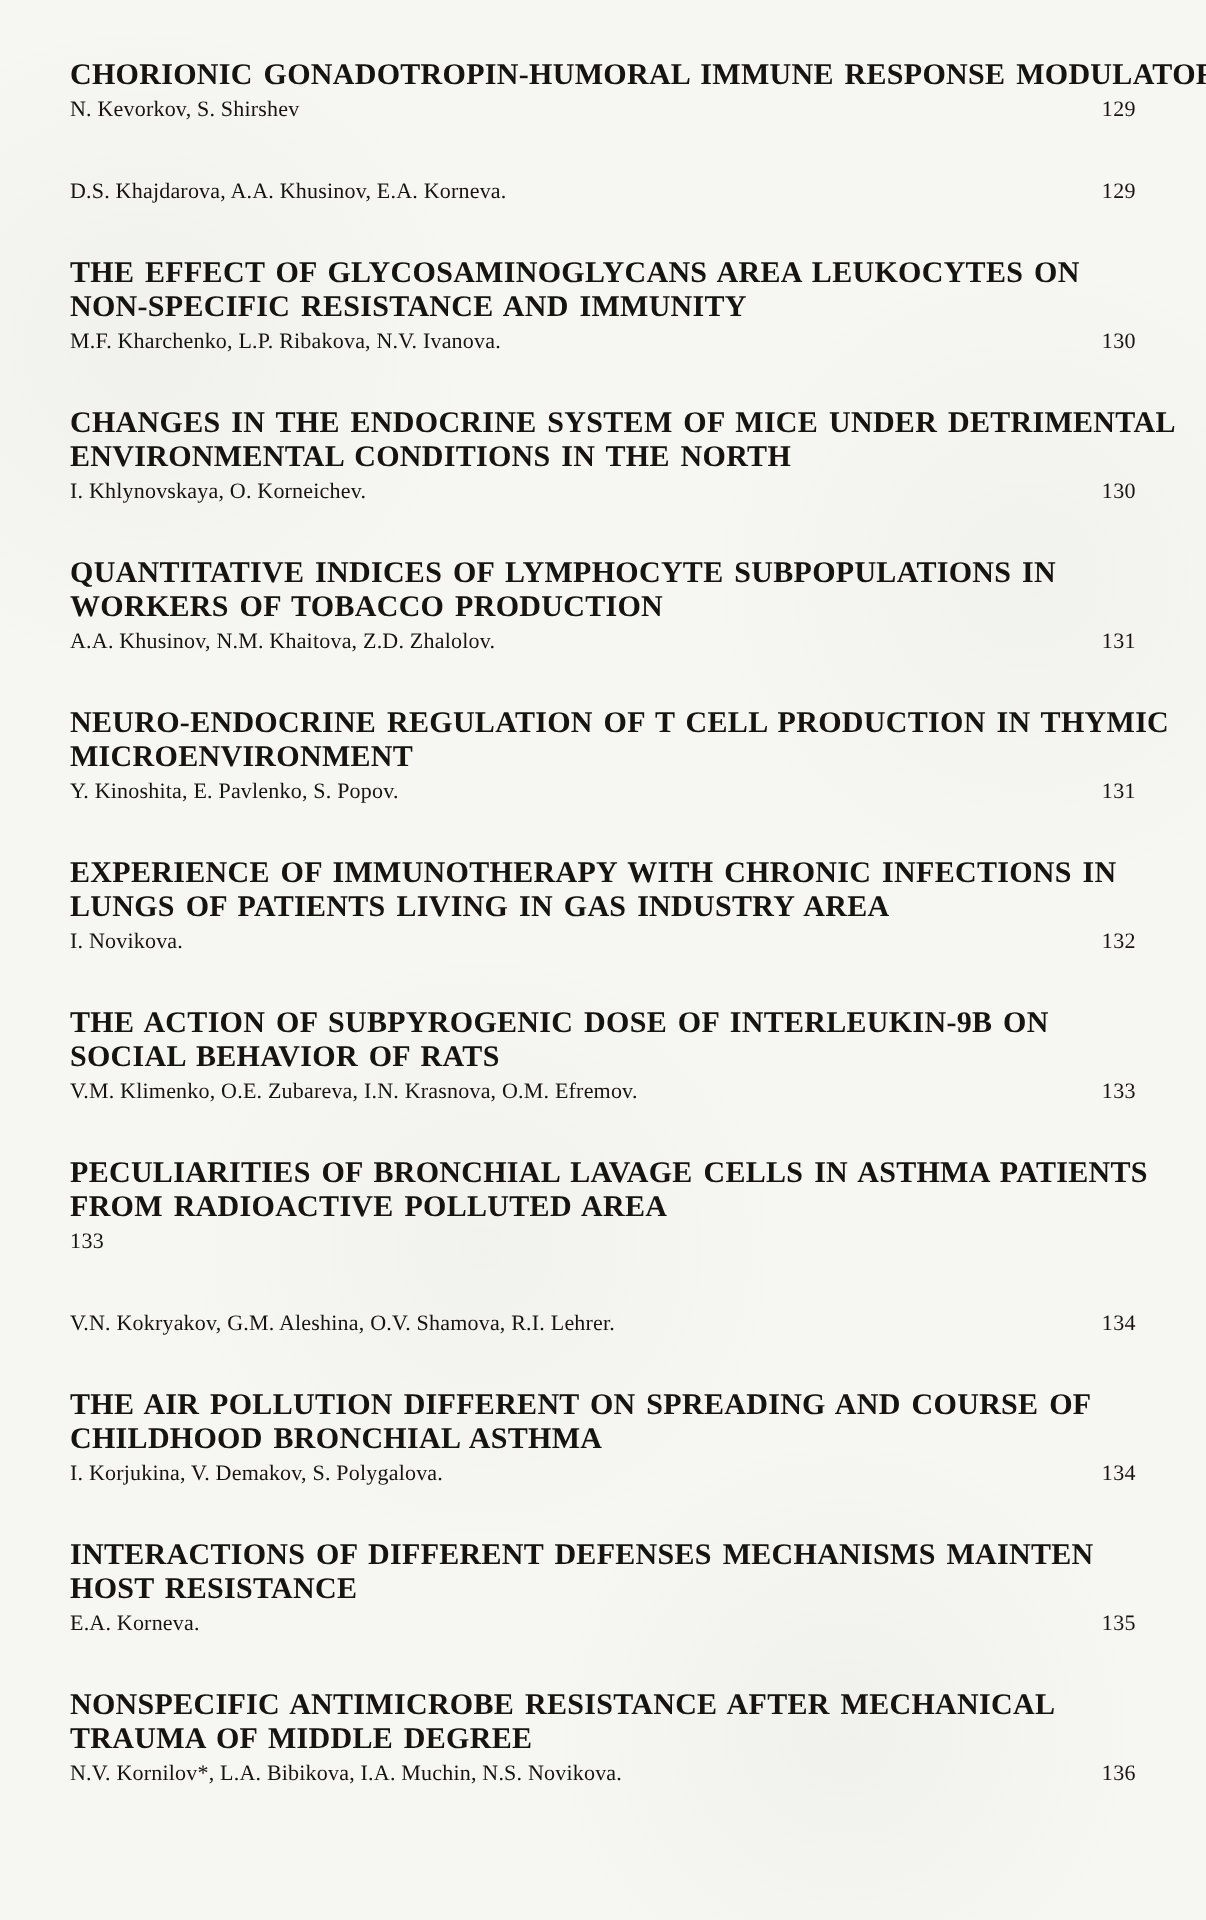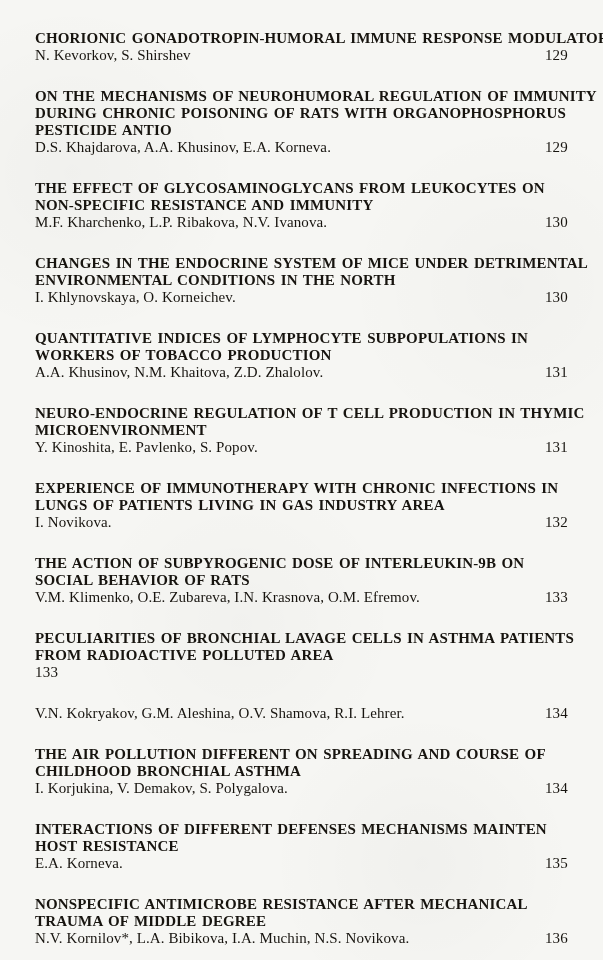--- a/index.html
+++ b/index.html
@@ -32,21 +32,21 @@
     font-size: 15px;
     line-height: 17px;
     letter-spacing: 0.15px;
     word-spacing: 1.5px;
     white-space: pre;
   }
   .entry-meta {
     display: flex;
     justify-content: space-between;
     align-items: center;
-    font-size: 15px;
+    font-size: 11px;
     line-height: 17px;
   }
   .entry-authors {
     letter-spacing: 0.1px;
   }
   .entry-pagenum {
     letter-spacing: 0.2px;
   }
 </style>
 </head>
@@ -56,31 +56,28 @@
 
   <div class="toc-entry">
     <div class="entry-title">CHORIONIC GONADOTROPIN-HUMORAL IMMUNE RESPONSE MODULATOR</div>
     <div class="entry-meta">
       <span class="entry-authors">N. Kevorkov, S. Shirshev</span>
       <span class="entry-pagenum">129</span>
     </div>
   </div>
 
   <div class="toc-entry">
-    <div class="entry-title">ON THE MECHANISMS OF NEUROHUMORAL REGULATION OF IMMUNITY
-DURING CHRONIC POISONING OF RATS WITH ORGANOPHOSPHORUS
-PESTICIDE ANTIO</div>
     <div class="entry-meta">
       <span class="entry-authors">D.S. Khajdarova, A.A. Khusinov, E.A. Korneva.</span>
       <span class="entry-pagenum">129</span>
     </div>
   </div>
 
   <div class="toc-entry">
-    <div class="entry-title">THE EFFECT OF GLYCOSAMINOGLYCANS FROM LEUKOCYTES ON
+    <div class="entry-title">THE EFFECT OF GLYCOSAMINOGLYCANS AREA LEUKOCYTES ON
 NON-SPECIFIC RESISTANCE AND IMMUNITY</div>
     <div class="entry-meta">
       <span class="entry-authors">M.F. Kharchenko, L.P. Ribakova, N.V. Ivanova.</span>
       <span class="entry-pagenum">130</span>
     </div>
   </div>
 
   <div class="toc-entry">
     <div class="entry-title">CHANGES IN THE ENDOCRINE SYSTEM OF MICE UNDER DETRIMENTAL
 ENVIRONMENTAL CONDITIONS IN THE NORTH</div>

